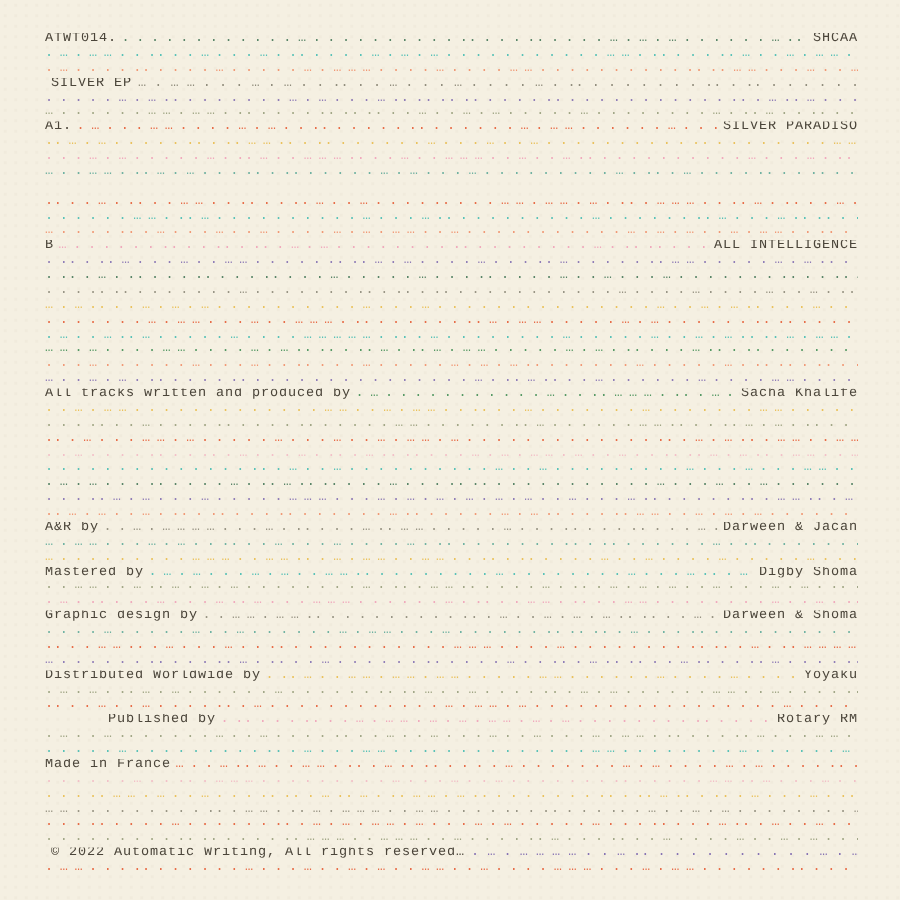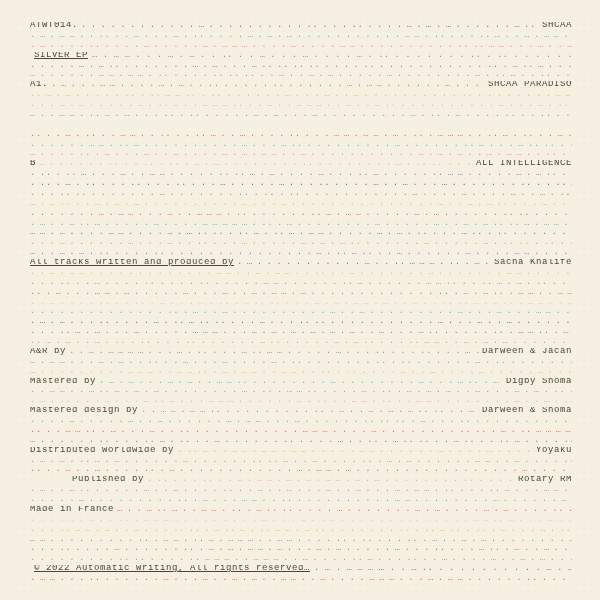--- a/index.html
+++ b/index.html
@@ -18,21 +18,21 @@
   .row{
     display:flex;align-items:baseline;
     height:7px;line-height:7px;font-size:9px;
     white-space:nowrap;overflow:hidden;
   }
   .lbl{
     flex:none;letter-spacing:0.6px;font-size:9px;
   }
   .lbl.left{margin-right:3px;}
   .lbl.right{margin-left:3px;}
-  .lbl.center{margin:0 4px;text-decoration:underline;}
+  .lbl.center{margin:0 4px;}
   .dots{
     flex:1 1 auto;overflow:hidden;
     letter-spacing:0.5px;word-spacing:-2px;
     opacity:0.92;
   }
 </style>
 </head>
 <body>
 
 <main class="sheet">
@@ -49,21 +49,21 @@
         <span class="dots" style="color: rgb(144, 140, 124);">. … . . . . . . . . . .. . .. . . ..  . … . . … . . . .. .  . . .  .  .  . . . . . …  .  . … …  . . … . . .  .  . ..  . .  … . . . .  .  … … . .  . .. … ..  …  .  . . ..  . . . . . . ..  …  . . . . .. .  .  . .  . . . … . . </span>
         <span class="lbl center" style="color: rgb(75, 69, 58);">SILVER EP</span>
         <span class="dotsb" style="color: rgb(144, 140, 124);">…  . … …  . . . … .  … . . .. . . … . . . … .  . . .  … . .. . .  .  . . .  . .. . .. . . .  .  . . … .  .. . . . . . .  . . . . . … . . .  … . . . … … . . . . . . .  . .  . . .. .. . . .  .  . … . .  … ..  . … .  ..  . </span>
       </div><div class="row">
         <span class="dots" style="color: rgb(134, 114, 179);">. . . . . …  . …  .. . . . . . . . … . … . . . … .. .. .. .. .  . . . .. .  . .  . . . . . . . . .. . … .. … .  . . . …  … .  . . . … …  … .  . .  . . . . .  .  . . … . . … . . .  . …  . . . … … … … . . . . . .. … </span>
       </div><div class="row">
         <span class="dots" style="color: rgb(154, 160, 126);">… . . . . . . … … . …  … .  .. . . . . .. .. .. .  . … . . … . … . . .  . .  … . .  . . . .  . . … .  .. … . . .. . .. . . . .  .  . . .  . .  … …  ..  . . . . . … …  … . . . … . . . .  … . …  .  .  .. .. . … . .  … … . </span>
       </div><div class="row">
         <span class="lbl left" style="color: rgb(75, 69, 58);">A1.</span>
         <span class="dots" style="color: rgb(230, 96, 58);">.  … .  . . …  … . .  . . … .  … . .  .. . .  . .  . ..  .  . . . .  . …  .  … … . .  . . . . … .  . .  . . . . . … .. . . … . . . …  . . .  . .. .  … .. ..  . .  … . . . … ..  … … . . . . . . . .  … … . . . . … .  . . … </span>
-        <span class="lbl right" style="color: rgb(75, 69, 58);">SHCAA PARADISO</span>
+        <span class="lbl right" style="color: rgb(75, 69, 58);">SILVER PARADISO</span>
       </div><div class="row">
         <span class="dots" style="color: rgb(233, 189, 80);">.. …  . … .  . . . .  .. . .. … … .. . .. . . .  . . . … . . . … . . … . . . .  .  .  . . . . .. . . . . . .  . .  … …  … . . .  …  .. . . . . . … … . ..  . …  . .. . .  . . . . .  .. . .  . . .  . .  .  . . … .. . . .  . </span>
       </div><div class="row">
         <span class="dots" style="color: rgb(240, 163, 186);">.  . . … . … . .  . . . …  .  .. … .  . …  … … .. . . … . . … … … . . … . .  … .. . .  . . .  .  . . .  . … . . . …  . .. . . … . . … . .. . . . .  . … . … . .  . . . . . .. …  … . . . . .  ..  . … . .  ..  …  . . .. . </span>
       </div><div class="row">
         <span class="dots" style="color: rgb(99, 172, 156);">… . . … … . .. … . …  . . .  .. . .. .  . .  . . … .  …  .  . . … . . . .  .  . . .  . … . .. . … . .  . . .. . . .. . . ..  .. . … . . . . . . .  . .  … . .  . …  . . … .  . .  …  .  ..  … .. … … .  . . … . … . …  …  . . … </span>
       </div><div class="row">
         <span class="lbl left" style="color: rgb(75, 69, 58); margin-top: 12px;">A2</span>
         <span class="dots" style="color: rgb(71, 145, 89);">.. .  .. . . . …  … . .  . .. … . … … . .  . . …  . … . . . .  … . . . . .  . … .  … . . .  .  … .  . . .. . . . .. . …  . . … … … … .  .  . .. . … … . . .  . …  . . .. . . . .. . . … … . .. . .  .  . . . . . . ..  . .. </span>
         <span class="lbl right" style="color: rgb(75, 69, 58);">MIRADORU</span>
@@ -89,21 +89,21 @@
         <span class="dots" style="color: rgb(230, 96, 58);">. . . . . . . … . … … . . .  … . . …  … … . .. . . . .  .  . .. … . … … . . . . . … . … . . . . . .  .. .. . . . .  . . .  . . .  . . . . . …  . … … … . . . . ..  … . . .  . . . … . . . . . … . … … .. . . . </span>
       </div><div class="row">
         <span class="dots" style="color: rgb(73, 189, 179);">.  … . . … ..  … . . . .  .  … . . . . … …  … … … . ..  .  … . . .  .  . . . . … .  . . . . … . . …  . … .. .. … . …  …  . . .  . . … …  … ..  … .. … .. .. .  .  … … . .  . … . . . …  … . .  .. . .  .  . … . . . .  .  . … . </span>
       </div><div class="row">
         <span class="dots" style="color: rgb(71, 145, 89);">… …  . … .  . .  . … … .  . . . … .  … .. .. . .. … . .. … . … … .  . . .  . … . … . .. . . . … .. . .. .  . .  . . . . …  . .  .  . … .  . . . … . … …  . …  . .. . . . .  . .  . . . ..  .. . .  ..  . . . .. … . … … . . … </span>
       </div><div class="row">
         <span class="dots" style="color: rgb(240, 145, 108);">. . . … . .  .  . . . …  . .  .  … .  .  ..  .  . . … . . . . . … . … . … .. . . . . . . … . . . .  . … . ..  ..  . .. . . … .  …  . .  . .  . .  . … . . .  . .. … .  . .  ..  . . . . .  . . . .  … .. … … . …  … . . . . . </span>
       </div><div class="row">
         <span class="dots" style="color: rgb(134, 114, 179);">…  . . … .  … . .. .  . . .  ..  . . . . . .  . .  .  . . . . .  .  … . ..  … .. . . … . .  . . . .  … .  .  . .  … …  . . .  .  … . … … .  . .  . .  . . … . . … . .  . . .. .. . .. …  . .. . . .  … … .. … . . ..  . . . .  . . </span>
       </div><div class="row">
-        <span class="lbl left" style="color: rgb(75, 69, 58); text-decoration: underline;">All tracks written and produced by</span>
+        <span class="lbl left" style="color: rgb(75, 69, 58);">All tracks written and produced by</span>
         <span class="dots" style="color: rgb(71, 145, 89);">. … . . . .  . .  . . . . . … .  . .. …  …  … . .. . …  . . . .  . …  … . … . . . . .  .  . .. .. .  . … . .. . …  .  .  .  ..  . … ..  . … .  .. .  . … .. . . .  . … . . .  . . … .. . .. .  .  … . . . . .  . … . . .  .. .  . .  </span>
         <span class="lbl right" style="color: rgb(75, 69, 58);">Sacha Khalifé</span>
       </div><div class="row">
         <span class="dots" style="color: rgb(233, 189, 80);">. . … . … … .  . . . . . . .  .  . . . . … … . . … . … … .  .  .. .  . … .  . . . .  . . … . .  .  . . . .  … … . . . . .  . … …  .  . … .  . … . . . … .  . .  . .  ..  . . . . . . .  … …  … . .  .  .  . . . .  . . . </span>
       </div><div class="row">
         <span class="dots" style="color: rgb(154, 160, 126);">.  .  . ..  . .  …  . . . . .. . . . . .. .  . . . . … … . .  .  . . . .. … .  . . . . . … …  .. . .  .. … . …  . .. . . . … … .  . … … .  .  . .  . .  .  . . …  . . . . . . . . . … .. . . . … . .. . .  . … .. .  . . … . </span>
       </div><div class="row">
         <span class="dots" style="color: rgb(230, 96, 58);">.. . …  . . . … … . … . . . . . … . . . … . .  … . …  … . … .  . . . . .  .  . .  . . . . .. . … . … .. . … … . .  … … .  . .  . .  … . . . . . . .  . . . . . . . .  .  . . … .  .  . . … .. .. . . . …  .  … .  … .  </span>
       </div><div class="row">
         <span class="dots" style="color: rgb(242, 188, 198);">. . … . . .  . .. .  .  .. .  … .  . . … . ..  .  … ..  .. . . .  … . …  . … …  . … .  . …  . . ..  .. … . … .. . … … . .  …  .. . .  . …  … … . .  . . .. . … .  . . .  . . …  . .  .. . .  … . .. . . . . . …  …  .  .  . …  .. .  . . </span>
@@ -125,21 +125,21 @@
         <span class="dots" style="color: rgb(233, 189, 80);">… . . . .  . . . . .  … … … . .  … … .. . … . … … . . … … . . .. . ..  . . . . … . . … . . . . … . . . . . … . .  .. .  .  . … . . . … .. . …  .  . . … … .  . . . .  . . …  . .. . .. . . . . . . … . . … .  . .  </span>
       </div><div class="row">
         <span class="lbl left" style="color: rgb(75, 69, 58);">Mastered by</span>
         <span class="dots" style="color: rgb(73, 189, 179);">.  … . …  . . .  … . … . . … … .. . . . . . .  . . … .  . . . . . . .  …  . . . … .. . … .. . …  . …  .. .. .  . .  . . …  . . . . . . …  … .  . . . . . … . …  … .  . . …  …  . .  ..  . . .  … .  .  ..  .  … .  .  …  …  .. .. . </span>
         <span class="lbl right" style="color: rgb(75, 69, 58);">Digby Shoma</span>
       </div><div class="row">
         <span class="dots" style="color: rgb(154, 160, 126);">. . … …  . . … .. … . … .  … . . . . . . . .  … .  .. . … …  .. .  . . . … . .. . … . … . … . . … .  . . … . …  . ..  . . .  … . . . . …  .. . .  .  . .. . . .  …  …  … .  . . … … . ..  . . .  .. … . . . … . . . .  . .  </span>
       </div><div class="row">
         <span class="dots" style="color: rgb(240, 163, 186);">. … . .. . .  .  …  . . . … ..  … . . .  … … … .  . . . .  . … . .. .  . … … . .. .  . …  …  .  . . . . . .  . … . . … . ..  . . .  . . .  … …  .  . . .  … . . ..  . .. . …  . . . . … . . . .  … . .  . . …  … . .  … . . .. </span>
       </div><div class="row">
-        <span class="lbl left" style="color: rgb(75, 69, 58);">Mastered design by</span>
+        <span class="lbl left" style="color: rgb(75, 69, 58);">Graphic design by</span>
         <span class="dots" style="color: rgb(144, 140, 124);">.  . … … .  …  …  .. . . . . . . .  . . .. .  … . . … . … . …  .. .. . . … . .  . .  . . .  .. . . .  … . . . . . .. .  …  . . .  . .  ..  … . . .  .  … . . . .. .  . . … . ..  …  .. .  . .. … … . … . . .  . . .. . . .  .. . . </span>
         <span class="lbl right" style="color: rgb(75, 69, 58);">Darween &amp; Shoma</span>
       </div><div class="row">
         <span class="dots" style="color: rgb(99, 172, 156);">. . . .  … . . . . .  … . . … . . .  . . . …  .  … …  . . . … . . . .  .  . .. ..  .. . …  . . . .. .  . . . . . . . .  . … … . .  .  . ..  . . …  . . .  . .  . .. .  . .. . …  … .  .  … . . . … .  . . .. . . . .  . . .  … </span>
       </div><div class="row">
         <span class="dots" style="color: rgb(230, 96, 58);">.. . . … …  .. .  … . .  . …  . . .. . . . . . .  .  . . . .  … …  … .  . .  . … .  .  . . .  . . . ..  .. . … . .. … … … … . …  . .  . .  … .. … . . .. … .. .  . . … . … .  .  … . … …  … . . . .. . . . . ..  . . .  . . . . </span>
       </div><div class="row">
         <span class="dots" style="color: rgb(134, 114, 179);">… . . . . . . .. . . . .. … .  .. . . … . . . . . . ..  . . .  . … . . .. . … .. .. .  . … .. . .  .. … . . . .  .. … . … . . .  … . . …  .  . … . . .. .  … . .. …  … …  . . . . … … … . . .  . . … .  . … . … …  . . . </span>
       </div><div class="row">
         <span class="lbl left" style="color: rgb(75, 69, 58);">Distributed Worldwide by</span>

